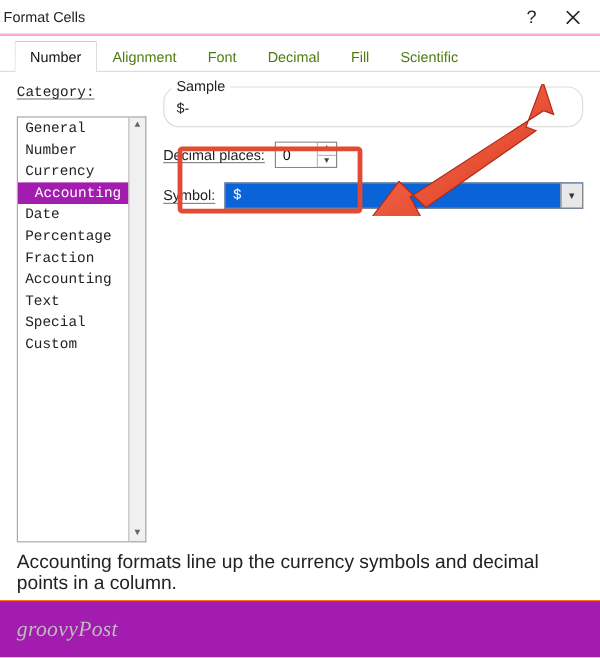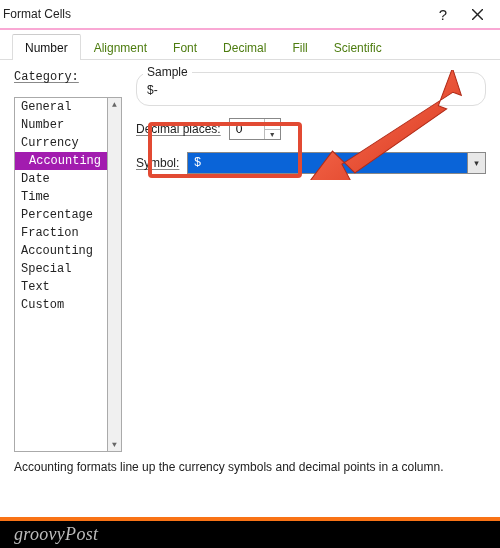--- a/index.html
+++ b/index.html
@@ -112,33 +112,33 @@
   .spinner .buttons div { flex:1; display:flex; align-items:center; justify-content:center; font-size:7px; color:#444; }
   .spinner .buttons div:first-child { border-bottom: 1px solid #bbb; }
   .dropdown {
     display: flex; align-items: stretch; height: 22px; flex: 1;
     border: 1px solid #888; background: #0a64d8; color:#fff;
   }
   .dropdown .val { flex:1; padding: 2px 6px; font-size: 12px; }
   .dropdown .dd-btn { width: 18px; background:#e8e8e8; border-left:1px solid #888; display:flex; align-items:center; justify-content:center; color:#333; font-size:9px;}
   .desc {
     padding: 0 14px;
-    font-size: 12px;
+    font-size: 16px;
     color: #222;
   }
   .footer {
     position: absolute;
     bottom: 0; left: 0; right: 0;
-    border-top: 4px solid #f97316;
-    height: 31px;
+    border-top: 1px solid #f97316;
+    height: 48px;
     display: flex;
     align-items: center;
     justify-content: space-between;
     padding: 0 14px;
-    background: #000000;
+    background: #a21caf;
   }
   .watermark {
     font-family: Georgia, serif;
     font-style: italic;
     color: #bcbcbc;
     font-size: 18px;
     letter-spacing: 0.3px;
   }
   .buttons-row { display:flex; gap:10px; }
   .btn {
@@ -187,26 +187,25 @@
 <div class="body">
   <div class="left">
     <div class="underline-label">Category:</div>
     <div class="listbox-wrap">
       <div class="listbox" id="cat-list">
           <div class="item">General</div>
           <div class="item">Number</div>
           <div class="item">Currency</div>
           <div class="item selected">Accounting</div>
           <div class="item">Date</div>
-          <div class="item">Time</div>
           <div class="item">Percentage</div>
           <div class="item">Fraction</div>
           <div class="item">Accounting</div>
+          <div class="item">Text</div>
           <div class="item">Special</div>
-          <div class="item">Text</div>
           <div class="item">Custom</div>
         </div>
       <div class="scroll-stub">
         <div class="arrow">▲</div>
         <div class="arrow">▼</div>
       </div>
     </div>
   </div>
 
   <div class="right">

